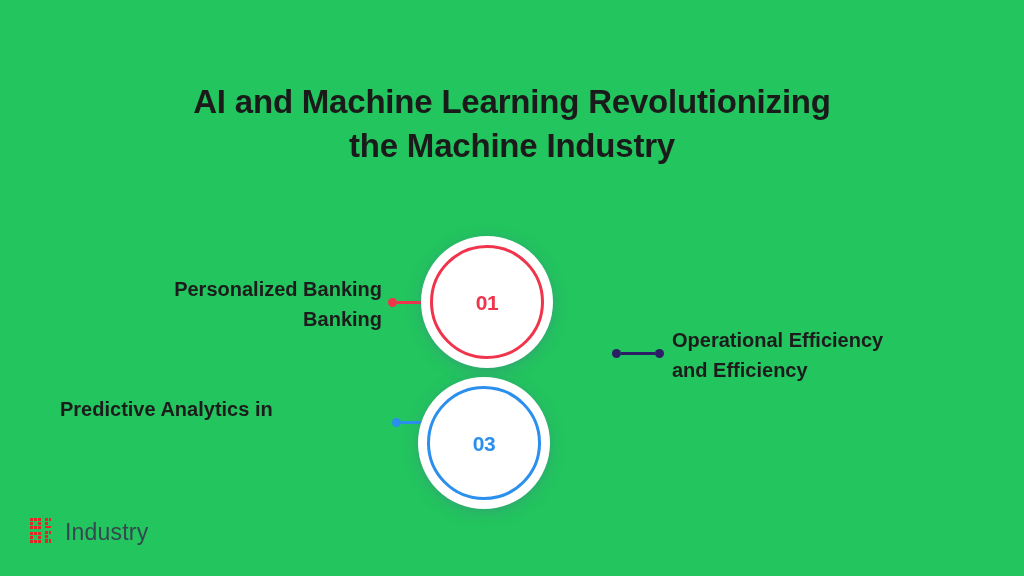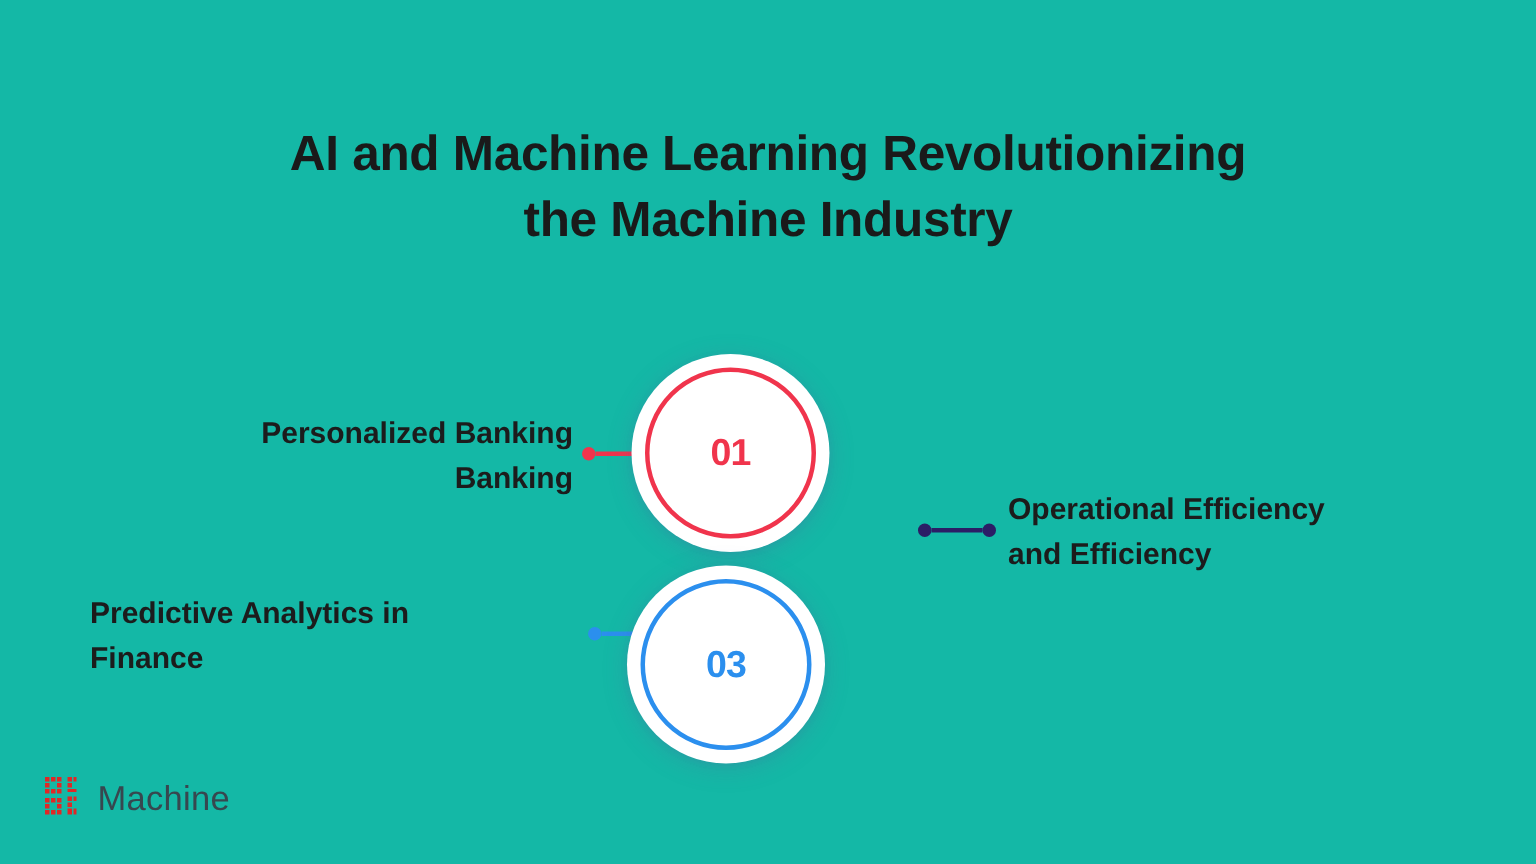--- a/index.html
+++ b/index.html
@@ -13,21 +13,21 @@
     font-family: "Liberation Sans", sans-serif;
     overflow: hidden;
     position: relative;
     -webkit-font-smoothing: antialiased;
   }
 
   #slide {
     position: relative;
     width: 1024px;
     height: 576px;
-    background: #14b8a6;
+    background: #22c55e;
   }
 
   
   .title-block {
     position: absolute;
     left: 0;
     top: 80px;
     width: 1024px;
     text-align: center;
   }
@@ -79,21 +79,21 @@
     width: 132px;
     height: 132px;
     border-radius: 50%;
     background: #ffffff;
     box-shadow: 0 3px 16px rgba(88, 100, 160, 0.26),
                 0 1px 4px rgba(88, 100, 160, 0.14);
   }
   .node .num {
     position: relative;
     z-index: 3;
-    font-size: 25px;
+    font-size: 21px;
     font-weight: 700;
     letter-spacing: -0.5px;
     line-height: 1;
   }
 
   #node-01 { left: 430px; top: 245px; z-index: 10; }
   #node-02 { left: 501px; top: 296px; z-index: 20; }
   #node-03 { left: 427px; top: 386px; z-index: 30; }
 
   #node-01 .ring { border-color: #F0344C; }
@@ -233,21 +233,20 @@
       <span>Banking</span>
     </div>
 
     <div class="label" id="label-02">
       <span>Operational Efficiency</span>
       <span>and Efficiency</span>
     </div>
 
     <div class="label" id="label-03">
       <span>Predictive Analytics in</span>
-      <span>Finance</span>
     </div>
 
   </div>
 
   <div class="logo">
     <svg class="logo-mark" viewBox="0 0 26 28">
       <g fill="#E02826">
         <rect x="0" y="0" width="3" height="3"></rect>
         <rect x="4" y="0" width="3" height="3"></rect>
         <rect x="8" y="0" width="3" height="3"></rect>
@@ -268,16 +267,16 @@
         <rect x="0" y="18" width="3" height="3"></rect>
         <rect x="8" y="18" width="3" height="3"></rect>
         <rect x="15" y="17" width="3" height="3"></rect>
         <rect x="0" y="22" width="3" height="3"></rect>
         <rect x="4" y="22" width="3" height="3"></rect>
         <rect x="8" y="22" width="3" height="3"></rect>
         <rect x="15" y="21" width="3" height="4"></rect>
         <rect x="19" y="21" width="2" height="4"></rect>
       </g>
     </svg>
-    <span class="logo-text">Machine</span>
+    <span class="logo-text">Industry</span>
   </div>
 
 </div>
 
 </body></html>

